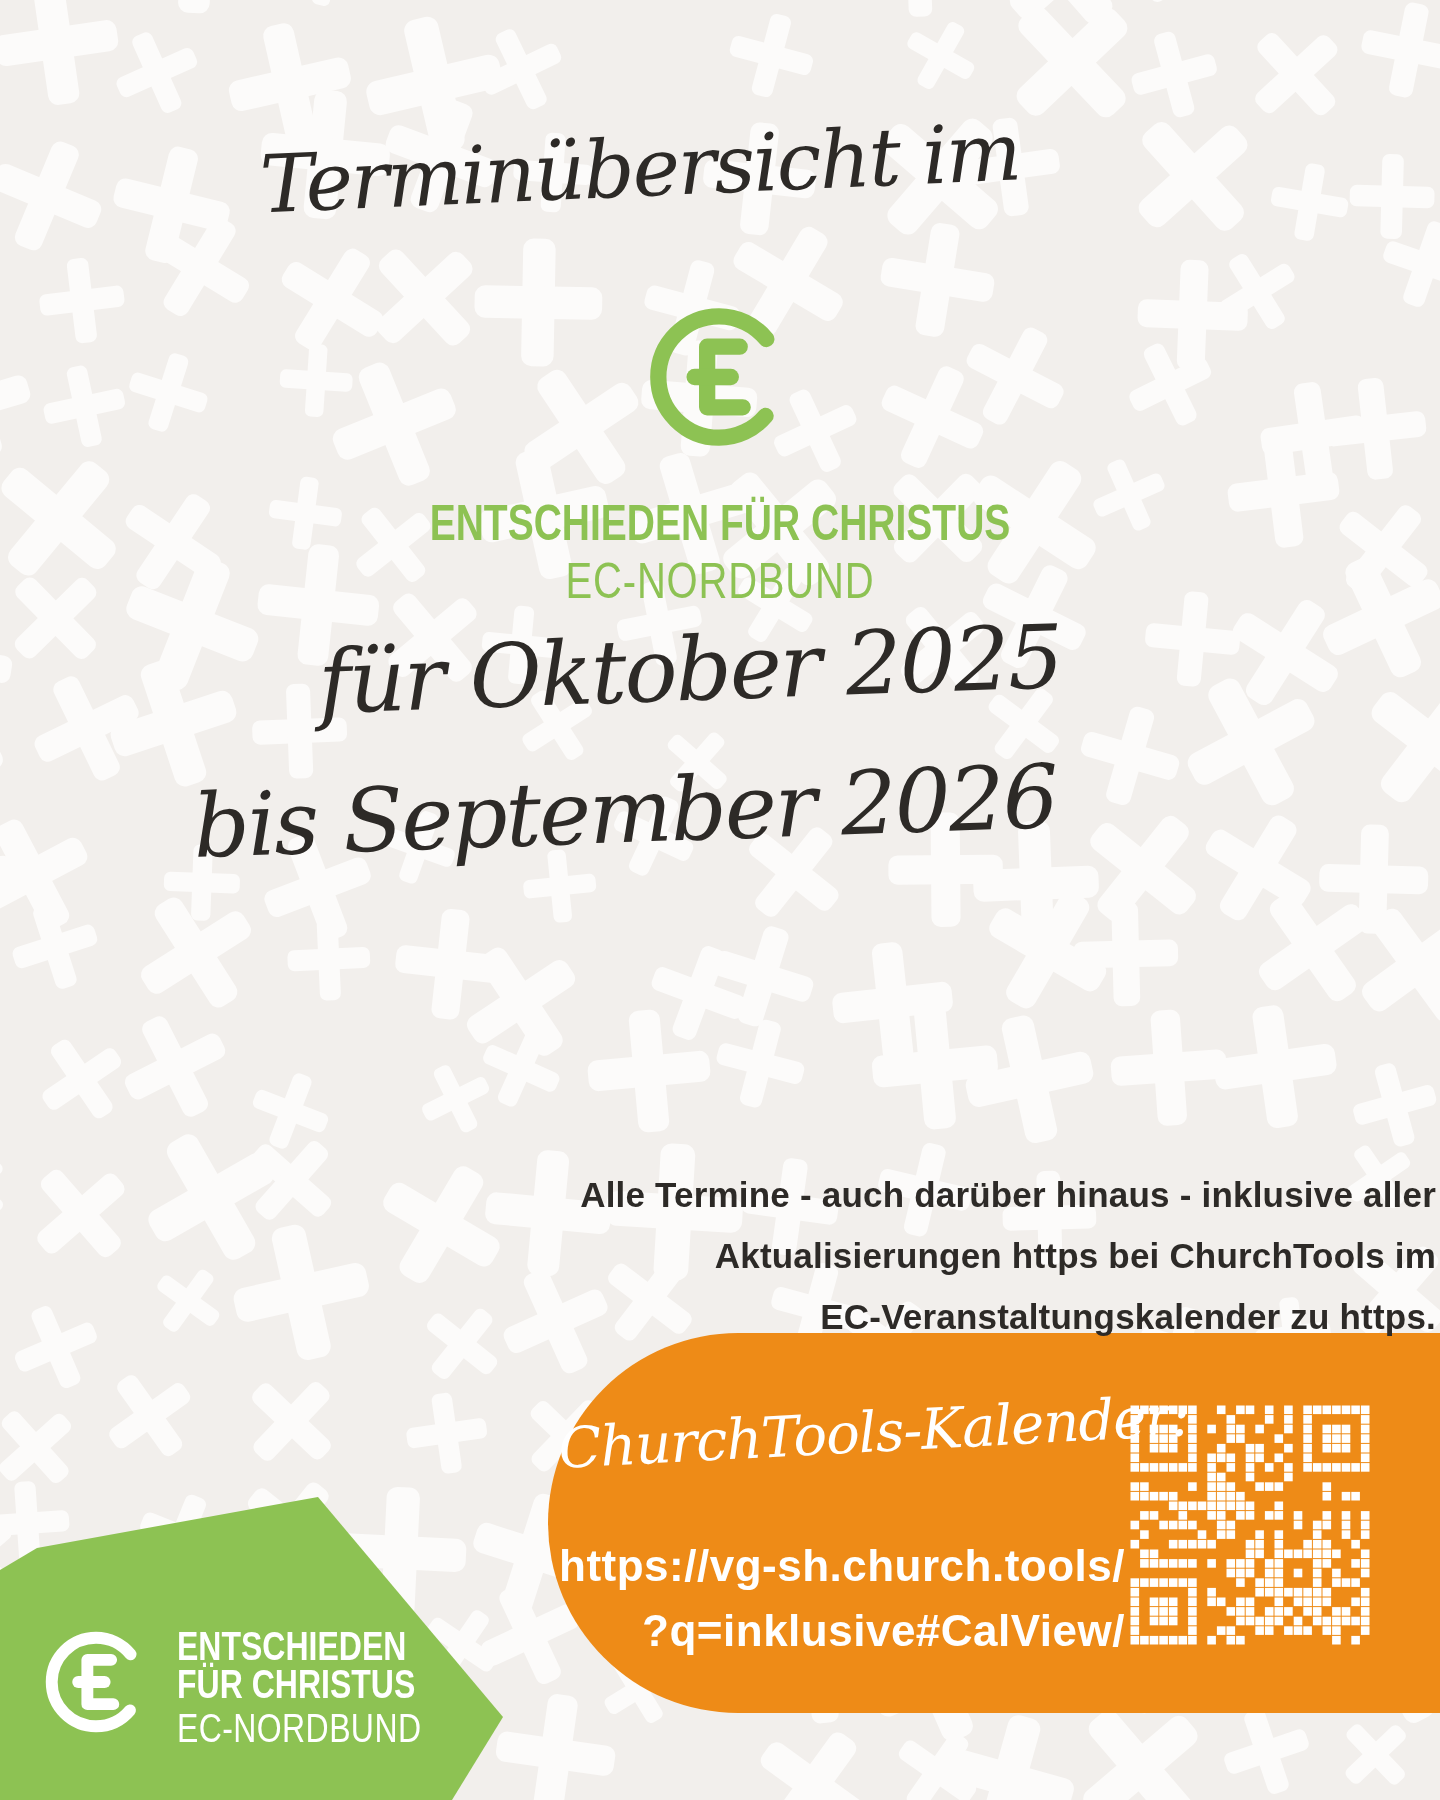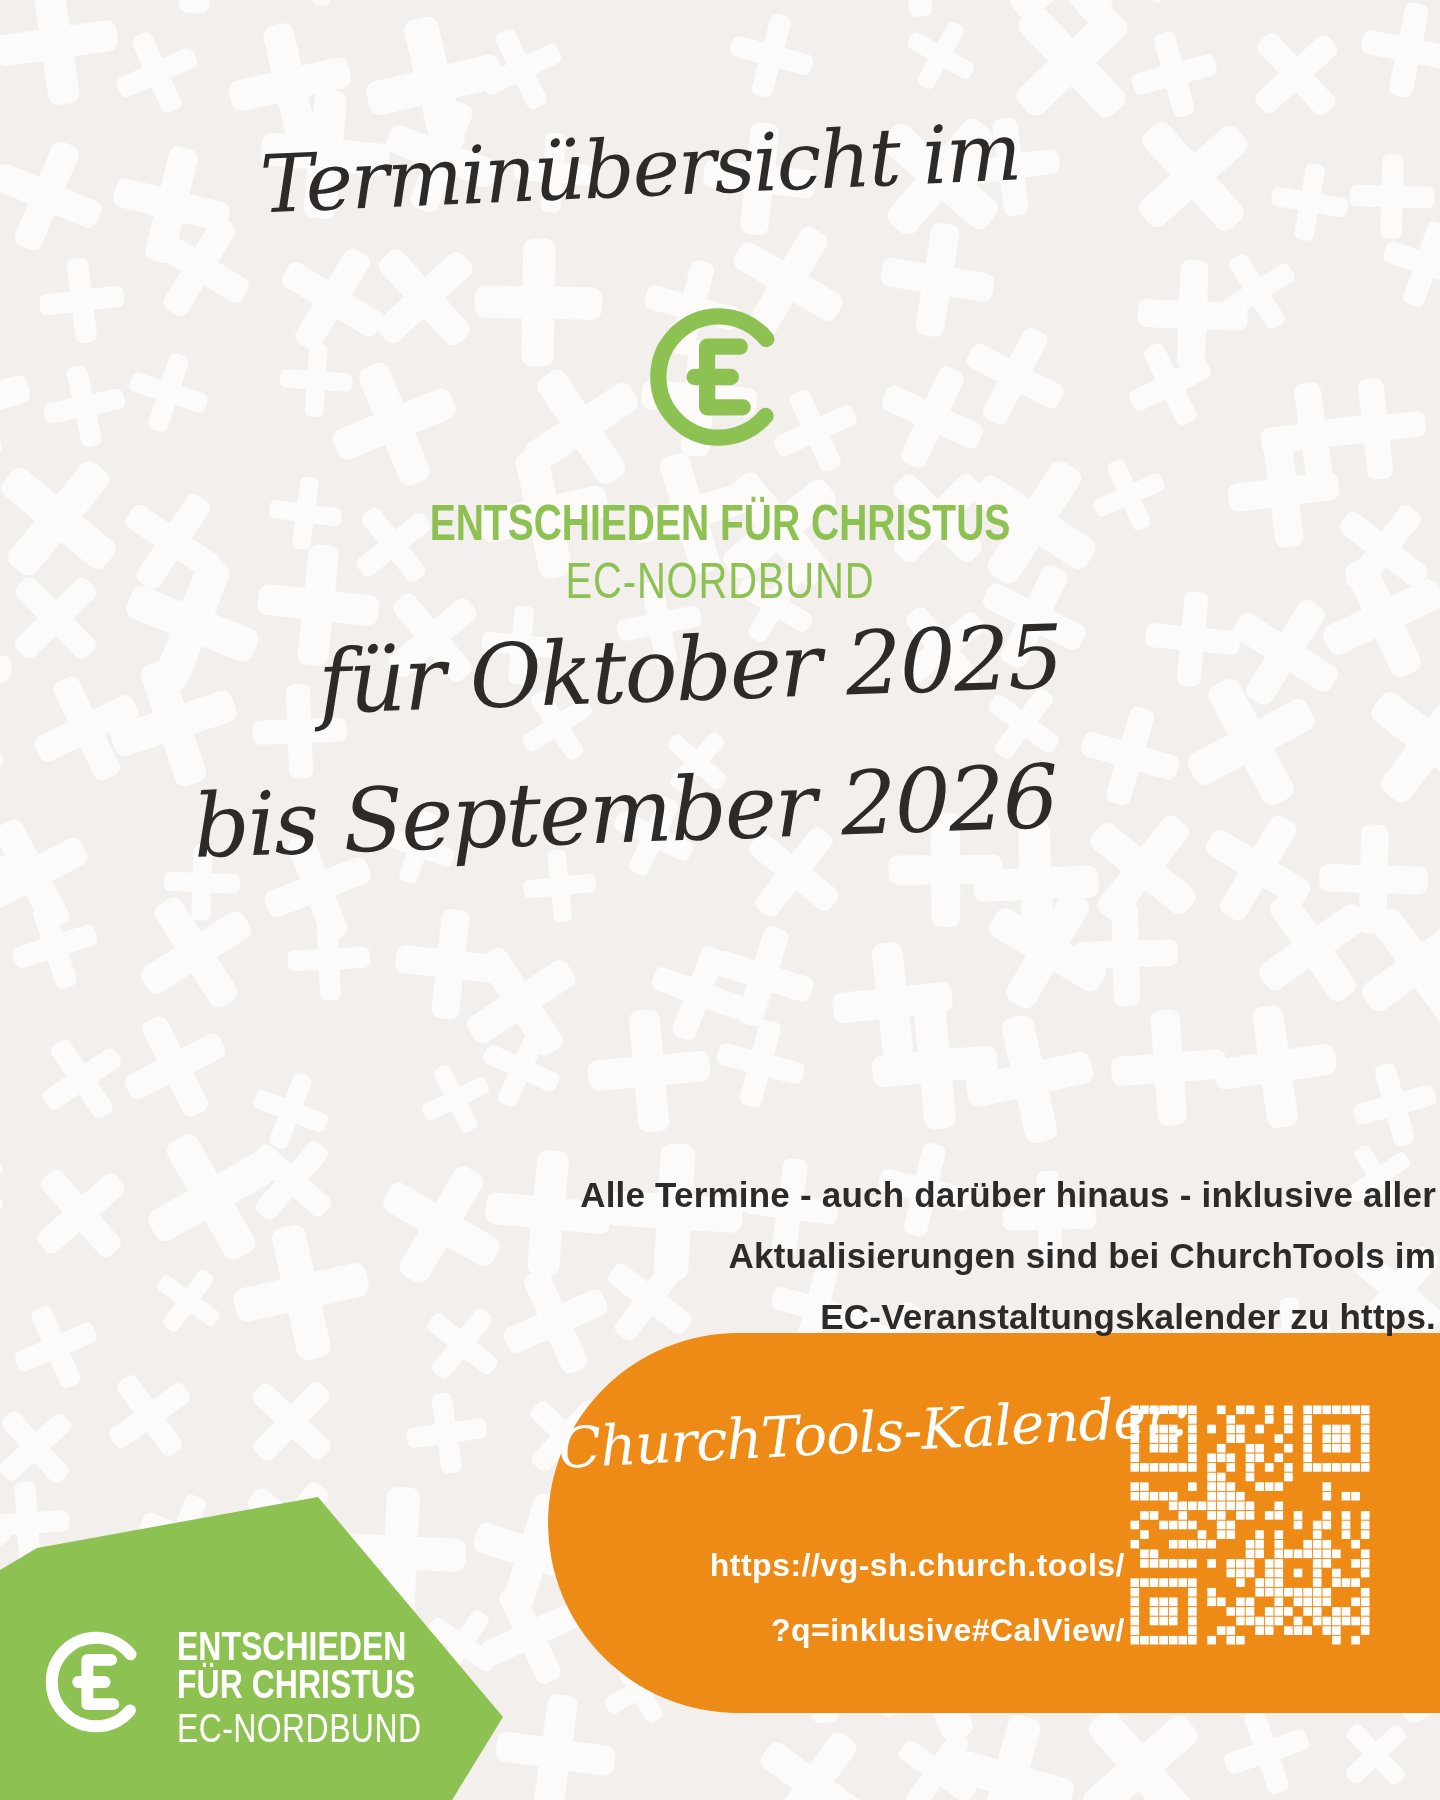--- a/index.html
+++ b/index.html
@@ -51,21 +51,21 @@
   }
   .banner-script{
     position:absolute; left:10px; top:68px; width:575px;
     font-family:"DejaVu Serif", serif; font-style:italic; font-weight:500;
     font-size:56px; color:var(--white); text-align:center; white-space:nowrap;
     letter-spacing:-1px; transform:rotate(-3deg);
   }
   .banner-url{
     position:absolute; right:315px; top:200px; width:600px;
     text-align:right; color:var(--white);
-    font-size:32px; line-height:65px; font-weight:600; letter-spacing:.5px;
+    font-size:44px; line-height:65px; font-weight:600; letter-spacing:.5px;
     white-space:nowrap;
   }
   .qr{position:absolute; left:582px; top:72px; width:240px; height:240px;}
 
   .green-shape{position:absolute; left:0; top:1480px; width:520px; height:320px; z-index:2;}
   .footer-logo{left:42px; top:1628px; width:108px; height:108px; color:var(--white); z-index:3;}
   .footer-line{
     position:absolute; left:177px; z-index:3; color:var(--white); white-space:nowrap;
     transform-origin:left center;
   }
@@ -309,21 +309,21 @@
     <use href="#ec-mark"></use>
   </svg>
   <div class="layer brand-line1">ENTSCHIEDEN FÜR CHRISTUS</div>
   <div class="layer brand-line2">EC-NORDBUND</div>
 
   <div class="layer script date-script1">für Oktober 2025</div>
   <div class="layer script date-script2">bis September 2026</div>
 
   <div class="layer body-text">
     <div>Alle Termine - auch darüber hinaus -  inklusive aller</div>
-    <div>Aktualisierungen sind bei ChurchTools im</div>
+    <div>Aktualisierungen https bei ChurchTools im</div>
     <div>EC-Veranstaltungskalender zu https.</div>
   </div>
 
   <div class="banner">
     <div class="banner-script">ChurchTools-Kalender:</div>
     <div class="banner-url">
       <div>https://vg-sh.church.tools/</div>
       <div>?q=inklusive#CalView/</div>
     </div>
     <svg class="qr" id="qr" viewBox="0 0 240 240">

